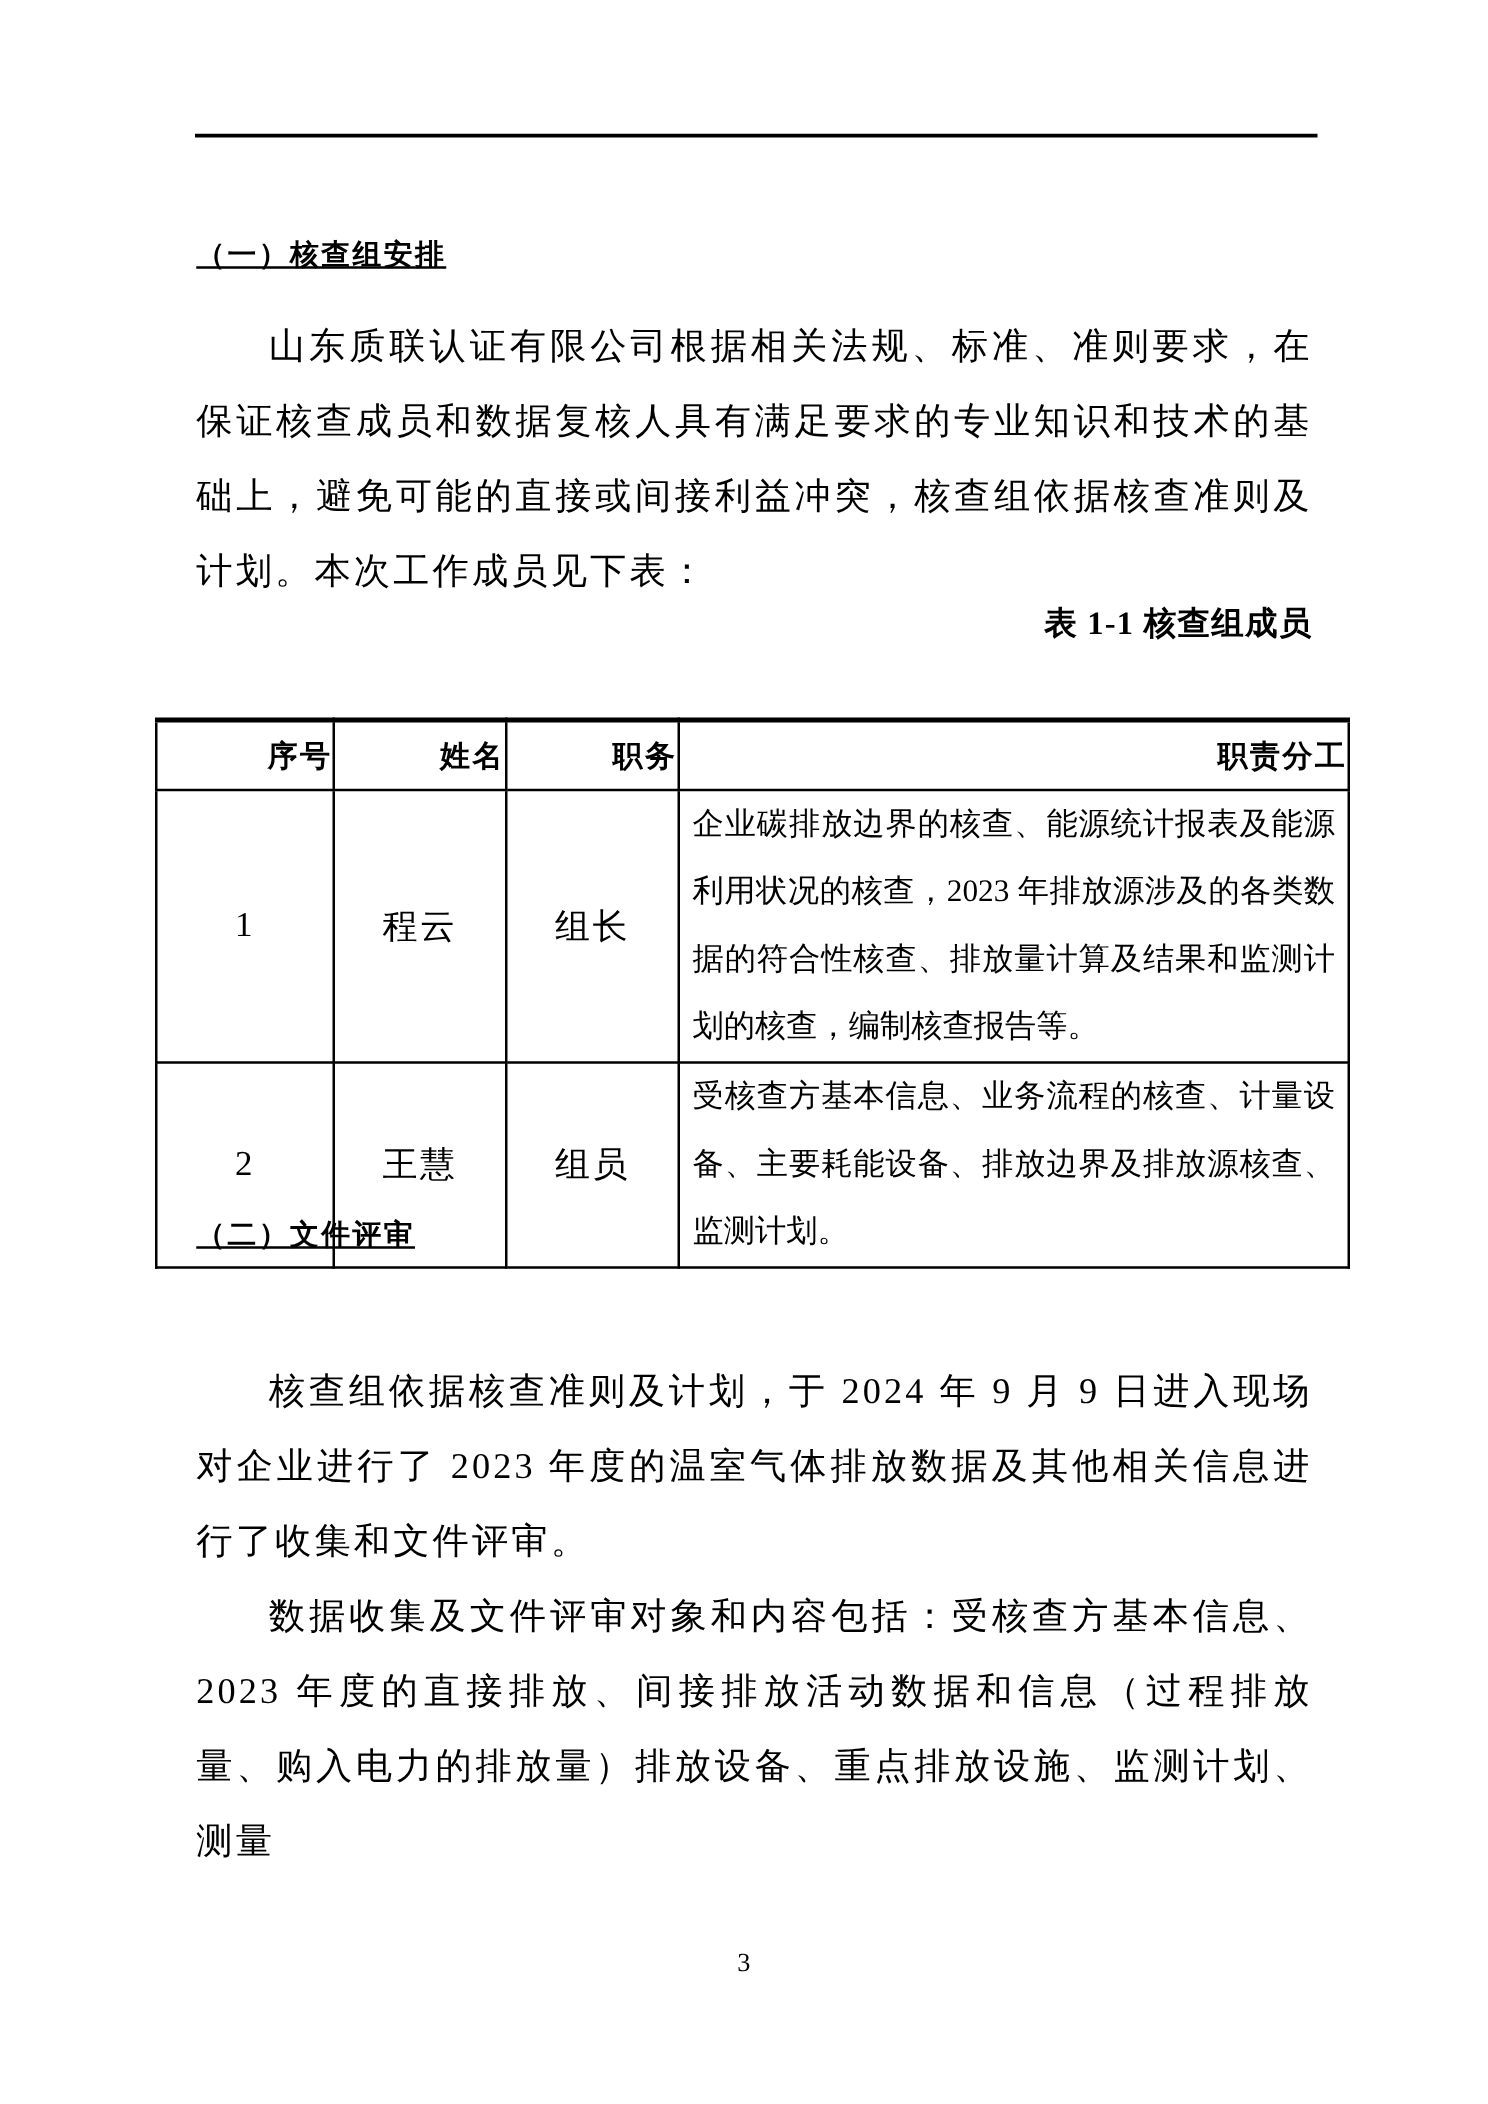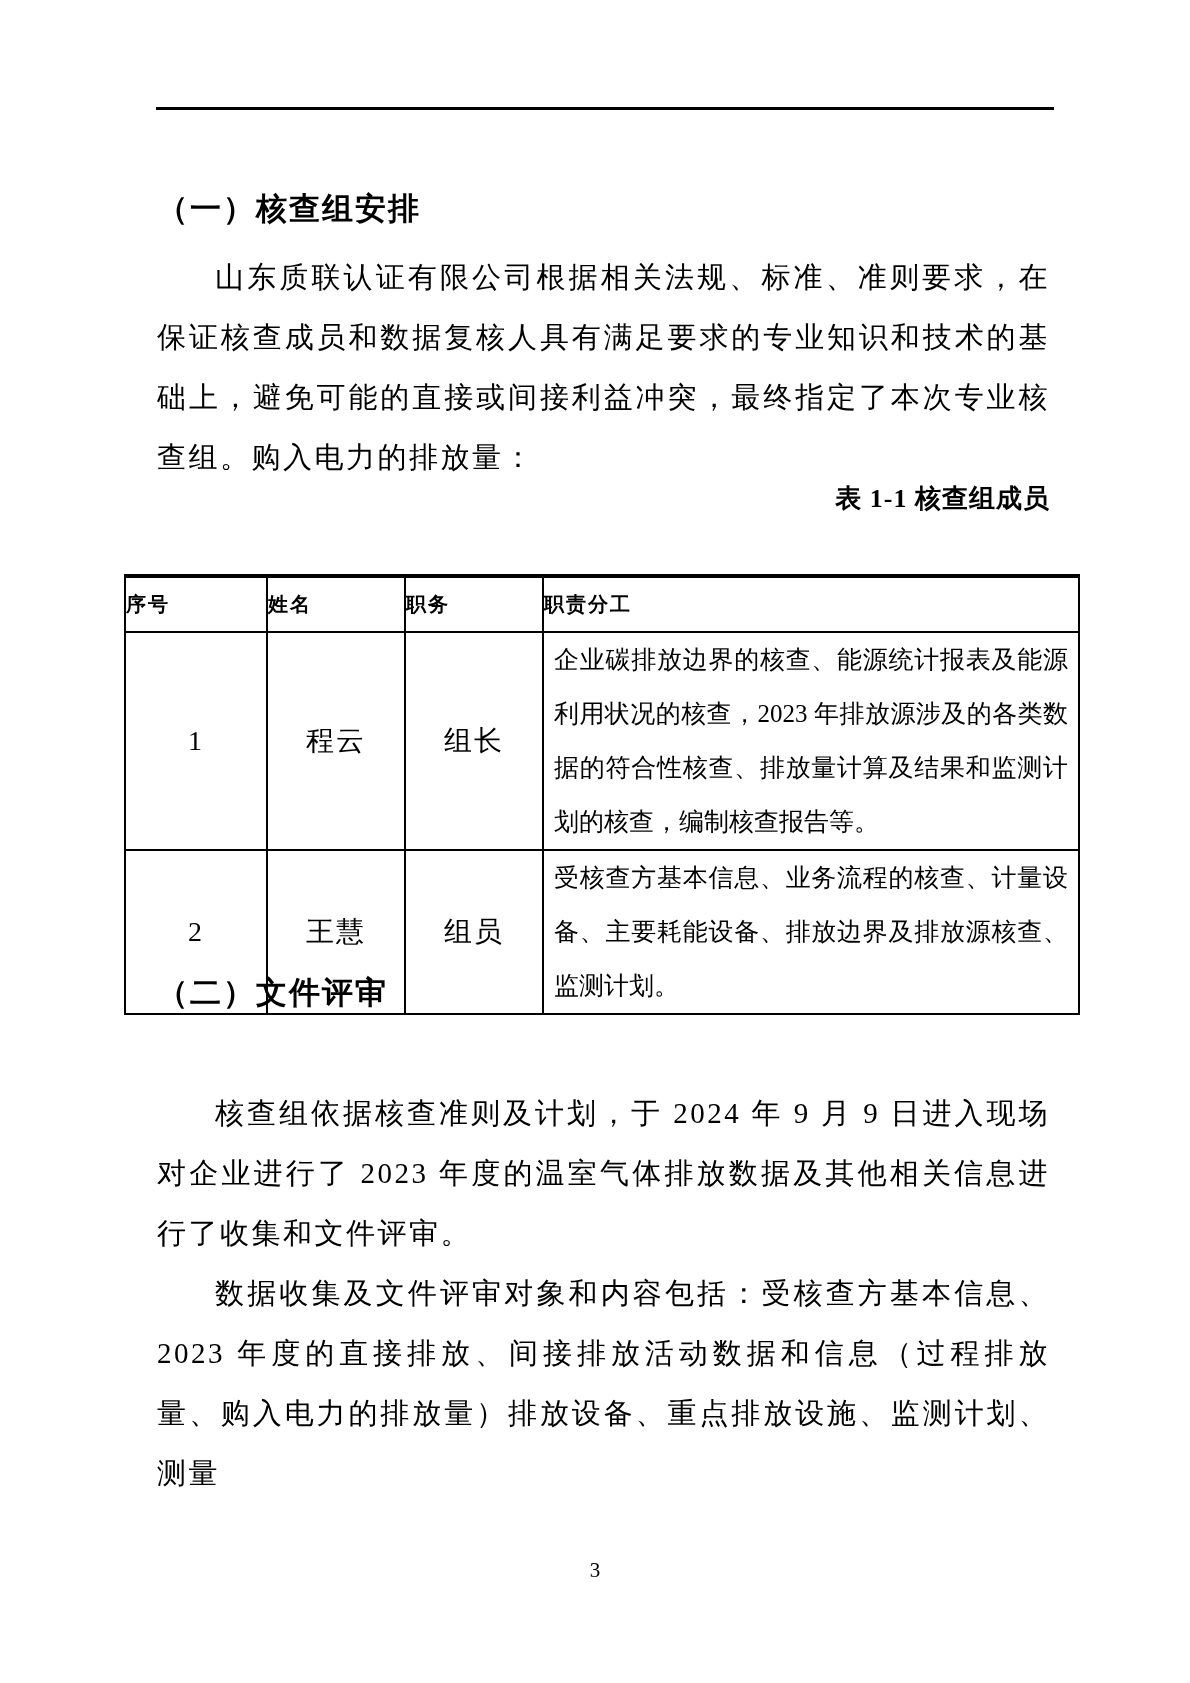--- a/index.html
+++ b/index.html
@@ -6,23 +6,24 @@
   html, body { background:#ffffff; }
   body {
     width:1190px; height:1683px; position:relative; overflow:hidden;
     font-family:"Liberation Serif", serif; color:#000000;
   }
   .header-rule {
     position:absolute; left:156px; top:107px; width:898px; height:3px;
     background:#000000;
   }
   .sec-heading {
-    position:absolute; left:157px; font-size:31px; font-weight:bold;
+    position:absolute; left:157px; font-size:23px; font-weight:bold;
     font-family:"Liberation Sans", sans-serif; letter-spacing:2px;
     white-space:nowrap;
+    text-decoration:underline;
   }
   .sec1 { top:188px; }
   .sec2 { top:972px; }
   .para {
     position:absolute; left:157px; width:893px;
     font-size:29px; line-height:60px; letter-spacing:2.5px;
     text-align:justify; text-align-last:left; text-indent:58px;
   }
   .para1 { top:247px; }
   .para2 { top:1083px; }
@@ -31,21 +32,21 @@
     position:absolute; left:157px; top:481px; width:893px;
     text-align:right; font-size:26px; font-weight:bold; letter-spacing:1px;
   }
   table.members {
     position:absolute; left:124px; top:574px; width:954px;
     border-collapse:collapse; table-layout:fixed;
     border:2px solid #000; border-top:4px solid #000;
   }
   .members th, .members td { border:2px solid #000; }
   .members th {
-    height:56px; font-size:20px; font-weight:bold; text-align:left;
+    height:56px; font-size:24px; font-weight:bold; text-align:right;
     vertical-align:middle; letter-spacing:2px;
   }
   .members td.c {
     text-align:center; vertical-align:middle; font-size:28px; letter-spacing:2px;
   }
   .members td.duty {
     font-size:25px; line-height:54px; padding:0 10px;
     text-align:justify; text-align-last:left; vertical-align:middle;
   }
   tr.row1 { height:216px; }
@@ -57,21 +58,21 @@
 </style>
 </head>
 <body>
 
 <div class="page">
 
   <div class="header-rule"></div>
 
   <h2 class="sec-heading sec1">（一）核查组安排</h2>
 
-  <p class="para para1">山东质联认证有限公司根据相关法规、标准、准则要求，在保证核查成员和数据复核人具有满足要求的专业知识和技术的基础上，避免可能的直接或间接利益冲突，最终指定了本次专业核查组。购入电力的排放量：</p>
+  <p class="para para1">山东质联认证有限公司根据相关法规、标准、准则要求，在保证核查成员和数据复核人具有满足要求的专业知识和技术的基础上，避免可能的直接或间接利益冲突，核查组依据核查准则及计划。本次工作成员见下表：</p>
 
   <div class="table-title">表 1-1 核查组成员</div>
 
   <table class="members">
     <colgroup>
       <col style="width:142px">
       <col style="width:138px">
       <col style="width:138px">
       <col style="width:536px">
     </colgroup>

